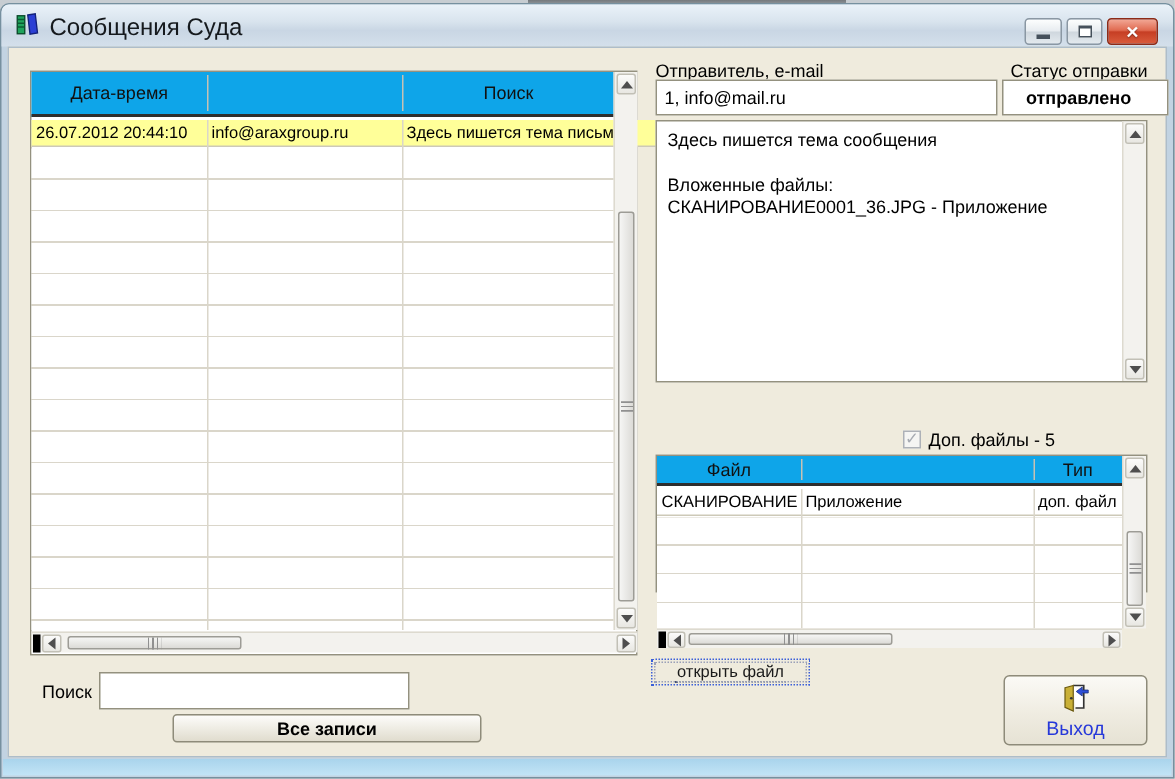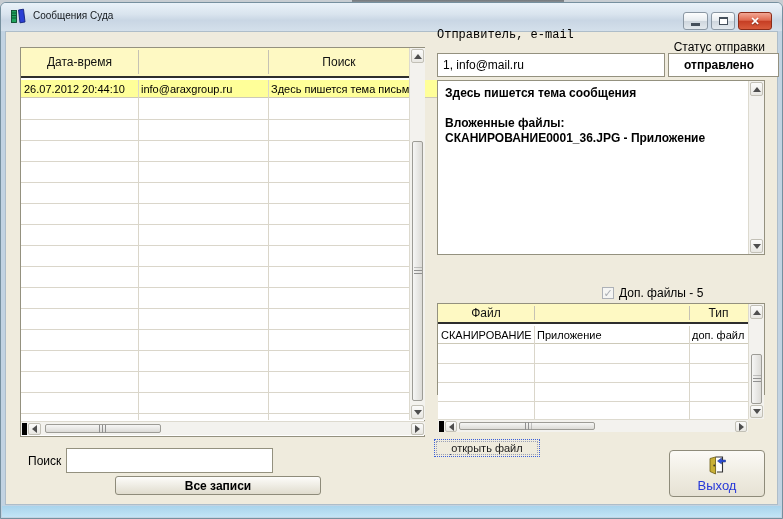--- a/index.html
+++ b/index.html
@@ -15,21 +15,21 @@
            border-radius:6px 6px 0 0;
            box-shadow:inset 0 1px 0 rgba(255,255,255,.75); }
   .titlebar { left:1px; top:3px; width:781px; height:28px;
               border-radius:5px 5px 0 0;
               background:linear-gradient(#EAF2F9,#D9E4EE 40%,#C9D6E4 62%,#D4E0EB); }
   .client { left:5px; top:31px; width:773px; height:474px;
             background:#EFEBDD; border:1px solid #AEBDC9; }
   .bottomstrip { left:2px; top:506px; width:779px; height:11px;
                  background:linear-gradient(#A9D4EC,#C2E4F6); }
   .app-icon { left:10px; top:7px; width:18px; height:18px; }
-  .title-text { left:33px; top:10px; font-size:10px; color:#15191D; }
+  .title-text { left:33px; top:10px; font-size:16px; color:#15191D; }
   .winbtn { top:12px; height:18px; border-radius:3px; border:1px solid #8A97A3;
             display:flex; align-items:center; justify-content:center;
             background:linear-gradient(#FDFEFE,#E7ECF0 48%,#CFD7DE 52%,#E3E9EE); }
   .btn-min { left:683px; width:25px; }
   .btn-max { left:711px; width:24px; }
   .btn-close { left:738px; width:34px; border-color:#8C2B18;
                background:linear-gradient(#F2A795,#E06A50 45%,#C63E24 52%,#D95B3C);
                color:#fff; font-size:11px; font-weight:bold;
                text-shadow:0 1px 1px rgba(0,0,0,.4); }
   .glyph-min { width:9px; height:3px; background:#45505B; margin-top:7px; }
@@ -37,21 +37,21 @@
 
   
   .lbl { font-size:12px; color:#000; white-space:nowrap; }
   .sunken { background:#fff; border:1px solid #94917F; }
   .btn3d { border:1px solid #8E8B7A; border-radius:3px;
            background:linear-gradient(#FDFCFA,#F0EEE6 45%,#E0DCCE);
            font-size:12px; color:#000; display:flex; align-items:center; justify-content:center;margin-left:48px; }
 
   
   .grid { background:#fff; border:1px solid #94917F; }
-  .ghead { position:absolute; left:0; top:0; right:0; background:#fef9c3;
+  .ghead { position:absolute; left:0; top:0; right:0; background:#0ea5e9;
            border-bottom:2px solid #2E2E2E; }
   .ghead .hcell { position:absolute; top:0; bottom:0; display:flex;
                   align-items:center; justify-content:center; font-size:12px; color:#111; }
   .hsep { position:absolute; top:2px; bottom:2px; width:1px; background:#C6C2B4; }
   .vline { position:absolute; width:1px; background:#DAD6CA; }
   .cell { position:absolute; font-size:11px; color:#000; white-space:nowrap;
           overflow:hidden; line-height:18px; }
 
   
   .sbv { position:absolute; background:#F3F2EE; border-left:1px solid #DDDACF; }
@@ -164,28 +164,28 @@
     <div class="sb-btn" style="right:1px; top:1px; width:13px; height:12px;">
         <div class="tri-right"></div>
       </div>
   </div>
 </div>
 
 <div class="abs lbl" style="left:28px; top:454px;">Поиск</div>
 <input class="abs sunken" style="left: 66px; top: 448px; width: 207px; height: 25px; font: 12px &quot;Liberation Sans&quot;, sans-serif; padding: 0px 5px;" value="">
 <div class="abs btn3d" style="left:67px; top:476px; width:206px; height:19px; font-weight:bold;">Все записи</div>
 
-<div class="abs lbl" style="left:437px; top:28px;font-family:Liberation Mono, monospace;">Отправитель, e-mail</div>
+<div class="abs lbl" style="left:437px; top:40px;">Отправитель, e-mail</div>
 <div class="abs lbl" style="left:580px; top:40px; width:185px; text-align:right;">Статус отправки</div>
 
 <div class="abs sunken" style="left:437px; top:53px; width:228px; height:24px; font-size:12px; line-height:22px; padding:0 5px;">1, info@mail.ru</div>
 <div class="abs sunken" style="left:668px; top:53px; width:111px; height:24px; font-size:12px; font-weight:bold; line-height:22px; padding:0 15px;">отправлено</div>
 
 <div class="abs sunken" style="left:437px; top:80px; width:328px; height:175px;">
-  <div class="msgbody" style="left:7px; top:5px; width:295px;font-weight:bold;">Здесь пишется тема сообщения
+  <div class="msgbody" style="left:7px; top:5px; width:295px;">Здесь пишется тема сообщения
 
 Вложенные файлы:
 СКАНИРОВАНИЕ0001_36.JPG - Приложение</div>
   <div class="sbv" style="right:0; top:0; width:16px; height:173px;">
     <div class="sb-btn" style="left:1px; top:1px; width:13px; height:14px;">
         <div class="tri-up"></div>
       </div>
     <div class="sb-btn" style="left:1px; bottom:1px; width:13px; height:14px;">
         <div class="tri-down"></div>
       </div>

